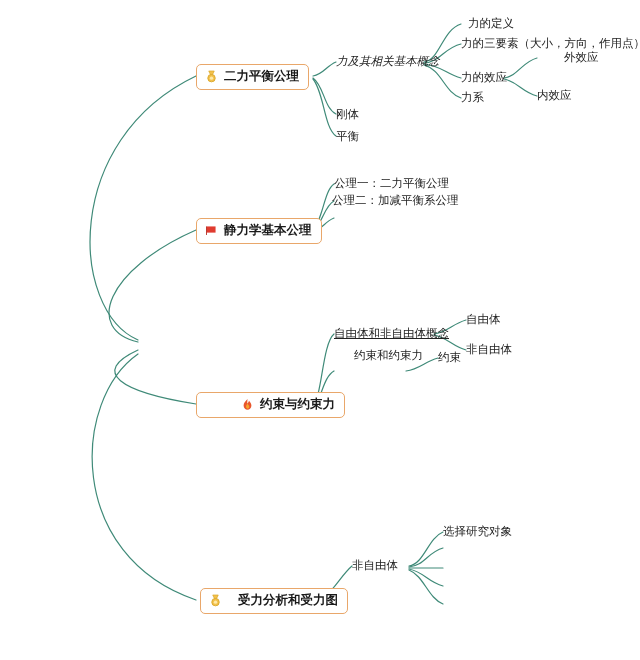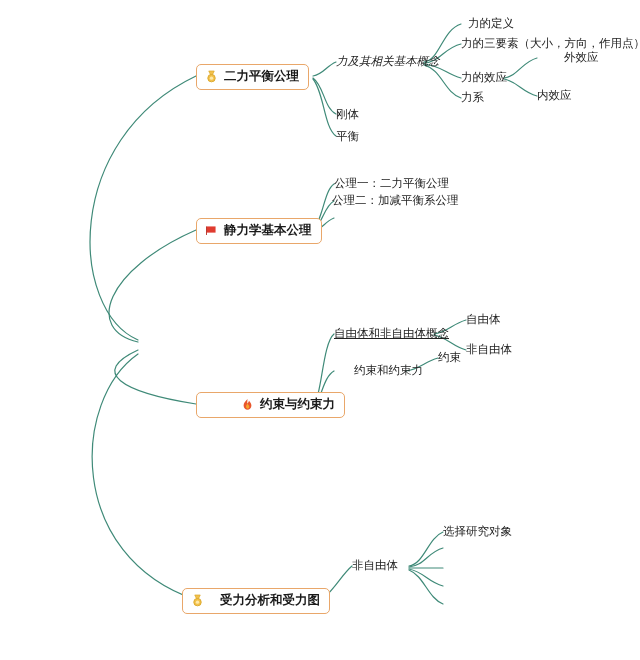--- a/index.html
+++ b/index.html
@@ -166,27 +166,27 @@
     <span class="ic">
       <svg viewBox="0 0 16 16" width="13" height="13" aria-hidden="true">
         <path d="M8 1.2 C 5.2 4.2 3.2 6.2 3.2 9.2 C 3.2 12.2 5.4 14.4 8 14.4 C 10.6 14.4 12.8 12.2 12.8 9.2 C 12.8 6.6 11 5.4 9.8 3.2 C 9.4 5.4 8.6 6.2 7.6 7 C 7.6 5 8 3.2 8 1.2 Z" fill="#e8562c"></path>
         <path d="M8 6.8 C 6.8 8.4 6.2 9.4 6.2 10.6 C 6.2 12.2 7 13.2 8.2 13.2 C 9.4 13.2 10.2 12.2 10.2 10.8 C 10.2 9.4 9 8.4 8 6.8 Z" fill="#f6a32b"></path>
       </svg>
     </span>
     <span class="lbl">约束与约束力</span>
   </div>
 
   <div class="node leaf l3" style="left:334px; top:328px;text-decoration:underline;">自由体和非自由体概念</div>
-  <div class="node leaf l3" style="left:334px; top:365px;padding-left:20px;">约束和约束力</div>
+  <div class="node leaf l3" style="left:334px; top:350px;padding-left:20px;">约束和约束力</div>
 
   <div class="node leaf l4" style="left:466px; top:314px;">自由体</div>
   <div class="node leaf l4" style="left:466px; top:344px;">非自由体</div>
   <div class="node leaf l4" style="left:438px; top:352px;">约束</div>
 
-  <div class="node branch" style="left:182px; top:588px;gap:16px;">
+  <div class="node branch" style="left:200px; top:588px;gap:16px;">
     <span class="ic">
       <svg viewBox="0 0 16 16" width="13" height="13" aria-hidden="true">
         <circle cx="8" cy="10" r="4.6" fill="#f2c14b" stroke="#d8a425" stroke-width="1"></circle>
         <circle cx="8" cy="10" r="2.1" fill="#ffe9a8"></circle>
         <path d="M4.6 1.2 L6.6 5.6 L9.4 5.6 L11.4 1.2 Z" fill="#f2c14b" stroke="#d8a425" stroke-width="0.8"></path>
       </svg>
     </span>
     <span class="lbl">受力分析和受力图</span>
   </div>
 

